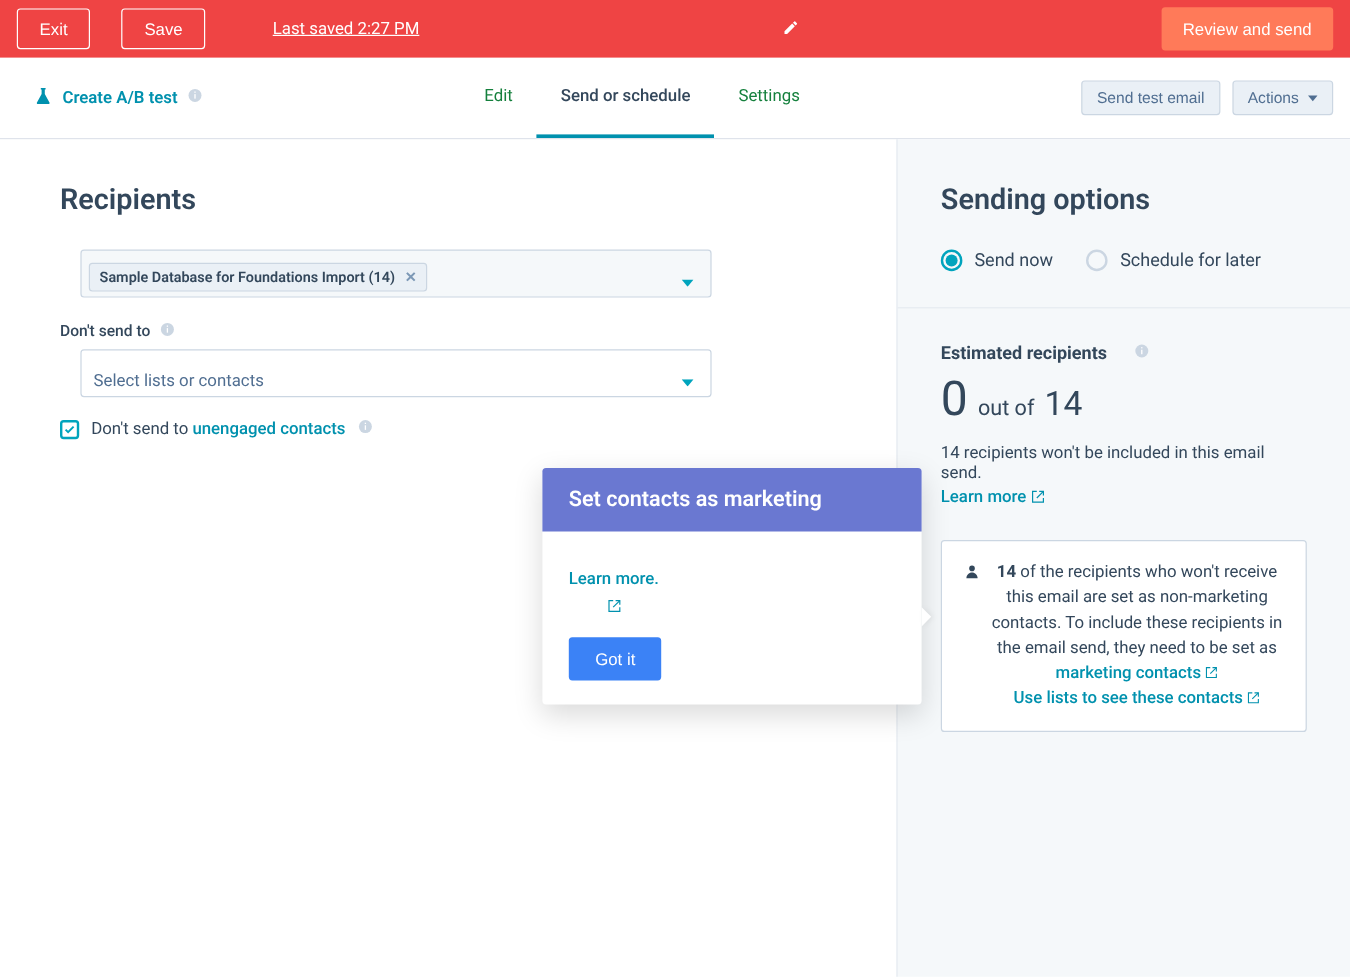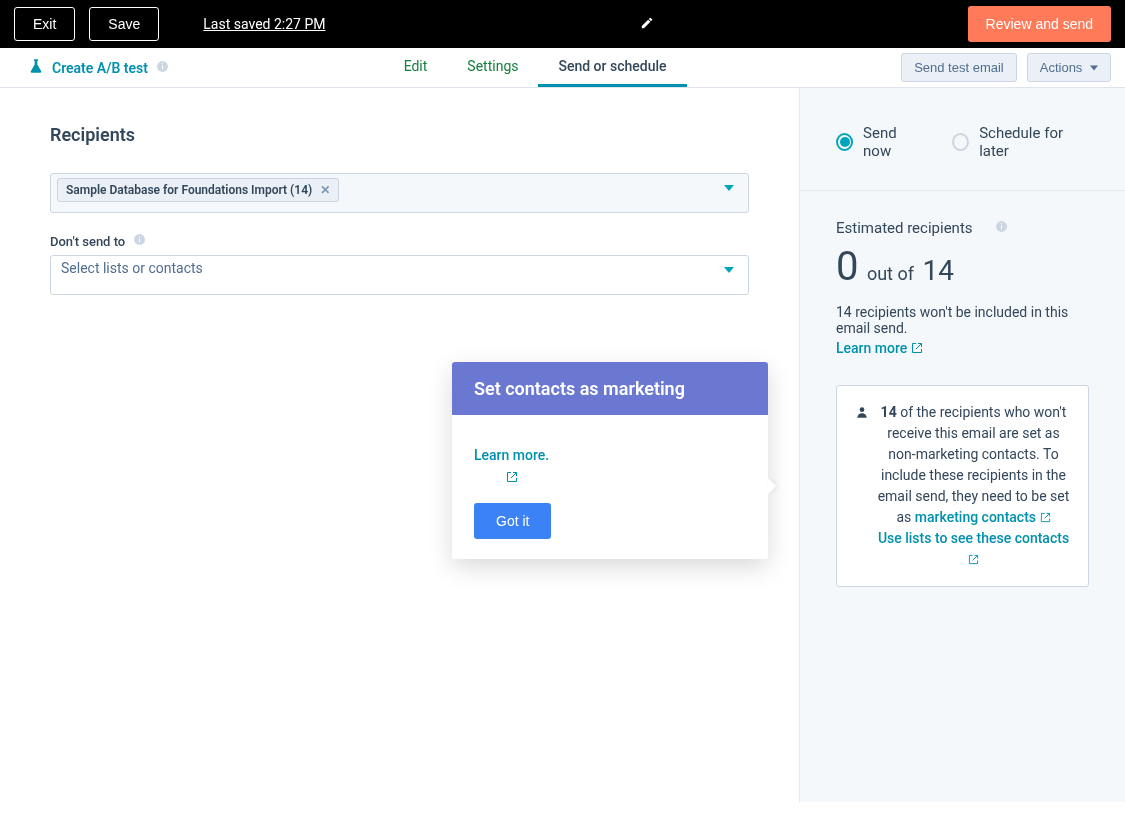--- a/index.html
+++ b/index.html
@@ -1,65 +1,65 @@
 <!DOCTYPE html>
 <html><head>
 <meta charset="utf-8">
 <style>
   * { box-sizing: border-box; margin: 0; padding: 0; }
   body { font-family: -apple-system, BlinkMacSystemFont, "Segoe UI", Roboto, Helvetica, Arial, sans-serif; color: #33475b; background: #fff; width: 1125px; height: 814px; overflow: hidden; }
 
   
-  .topbar { background: #000000; height: 48px; display: flex; align-items: center; padding: 0 14px; gap: 14px; }
+  .topbar { background: #ef4444; height: 48px; display: flex; align-items: center; padding: 0 14px; gap: 26px; }
   .btn { cursor: pointer; font-size: 14px; border-radius: 3px; }
   .btn-outline-white { background: transparent; color: #fff; border: 1px solid #fff; padding: 8px 18px; font-weight: 400; }
   .last-saved { color: #fff; font-size: 14px; text-decoration: underline; margin-left: 30px; }
   .topbar-spacer { flex: 1; display:flex; justify-content:center; }
   .pencil { color: #fff; }
   .btn-primary { background: #ff7a59; color: #fff; border: none; padding: 10px 18px; font-weight: 400; }
 
   
-  .subbar { height: 40px; border-bottom: 1px solid #dfe3eb; display: flex; align-items: stretch; padding: 0 14px; }
+  .subbar { height: 68px; border-bottom: 1px solid #dfe3eb; display: flex; align-items: stretch; padding: 0 14px; }
   .ab-wrap { display: flex; align-items: center; gap: 8px; color: #0091ae; font-weight: 600; font-size: 14px; padding-left: 14px; }
   .flask { color: #0091ae; }
   .info-icon { color: #7c98b6; font-size: 13px; }
   .tabs { flex: 1; display: flex; justify-content: center; align-items: stretch; }
   .tab { display: flex; align-items: center; padding: 0 20px; font-size: 14px; color: #15803d; cursor: pointer; border-bottom: 3px solid transparent; }
   .tab.active { color: #33475b; font-weight: 500; border-bottom-color: #0091ae; }
   .sub-right { display: flex; align-items: center; gap: 10px; }
   .btn-secondary { background: #eaf0f6; color: #506e91; border: 1px solid #cbd6e2; padding: 6px 12px; font-size: 13px; }
   .btn-secondary svg { margin-left: 4px; }
 
   
   .main { display: flex; height: calc(814px - 100px); }
   .left { flex: 1; padding: 36px 50px; position: relative; }
   .right { width: 378px; background: #f5f8fa; padding: 36px 36px; border-left: 1px solid #e5eaf0; }
 
-  h2 { font-size: 18px; font-weight: 600; color: #33475b; margin-bottom: 28px; }
+  h2 { font-size: 24px; font-weight: 600; color: #33475b; margin-bottom: 28px; }
 
   .field-label { font-size: 13px; color: #33475b; font-weight: 500; margin-bottom: 6px; display: flex; align-items: center; gap: 8px; }
-  .select-box { width: 699px; border: 1px solid #cbd6e2; background: #f5f8fa; border-radius: 3px; min-height: 40px; display: flex; align-items: flex-start; padding: 4px 10px; position: relative; font-size: 14px; color: #506e91; }
+  .select-box { width: 526px; border: 1px solid #cbd6e2; background: #f5f8fa; border-radius: 3px; min-height: 40px; display: flex; align-items: flex-end; padding: 4px 10px; position: relative; font-size: 14px; color: #506e91; margin-left: 17px; }
   .select-box.with-chip { padding: 4px 6px; }
   .chip { background: #eaf0f6; border: 1px solid #cbd6e2; border-radius: 3px; padding: 4px 8px; font-size: 12px; font-weight: 600; color: #33475b; display: flex; align-items: center; gap: 8px; }
   .chip .x { color: #7c98b6; cursor: pointer; font-size: 12px; }
   .caret { position: absolute; right: 14px; color: #00a4bd; }
   .placeholder { color: #506e91; }
 
   .checkbox-row { margin-top: 18px; display: flex; align-items: center; gap: 10px; font-size: 14px; }
   .cb { width: 16px; height: 16px; border: 2px solid #00a4bd; border-radius: 3px; display: inline-flex; align-items: center; justify-content: center; color: #00a4bd; font-size: 11px; }
   .link-inline { color: #0091ae; font-weight: 500; }
 
   
   .radio-row { display:flex; align-items:center; gap:28px; margin-bottom:30px; }
   .radio { display:flex; align-items:center; gap:10px; font-size:15px; cursor:pointer; }
   .radio .o { width:18px; height:18px; border:2px solid #cbd6e2; border-radius:50%; display:inline-flex; align-items:center; justify-content:center; }
   .radio.sel .o { border-color:#00a4bd; }
   .radio.sel .o::after { content:""; width:10px; height:10px; background:#00a4bd; border-radius:50%; }
   .divider { height: 1px; background: #e5eaf0; margin: 0 -36px 28px; }
-  .est-label { font-size: 15px; font-weight: 400; display:flex; align-items:center; gap:22px; margin-bottom:6px; }
+  .est-label { font-size: 15px; font-weight: 700; display:flex; align-items:center; gap:22px; margin-bottom:6px; }
   .big-num { font-size: 40px; font-weight: 400; color:#33475b; }
   .out-of { font-size: 18px; color:#33475b; }
   .note { font-size: 14px; color:#33475b; margin-top:14px; }
   .learn-more { color:#0091ae; font-weight:500; font-size:14px; display:inline-flex; align-items:center; gap:4px; margin-top:4px; }
 
   .callout { border:1px solid #cbd6e2; background:#fff; border-radius:3px; padding:16px 18px; margin-top:28px; font-size:14px; line-height:1.5; position:relative; }
   .callout .person { position:absolute; left:18px; top:18px; }
   .callout-body { padding-left: 22px; text-align: center; }
   .callout-body b { font-weight:700; }
   .callout a { color:#0091ae; font-weight:500; text-decoration:none; }
@@ -103,22 +103,22 @@
     <span class="info-icon">
       <svg width="13" height="13" viewBox="0 0 24 24" fill="currentColor">
           <circle cx="12" cy="12" r="10" fill="#cbd6e2"></circle>
           <rect x="11" y="10" width="2" height="7" fill="#fff"></rect>
           <rect x="11" y="6" width="2" height="2" fill="#fff"></rect>
         </svg>
     </span>
   </div>
   <div class="tabs">
     <div class="tab">Edit</div>
+    <div class="tab active">Send or schedule</div>
     <div class="tab">Settings</div>
-    <div class="tab active">Send or schedule</div>
   </div>
   <div class="sub-right">
     <button class="btn btn-secondary">Send test email</button>
     <button class="btn btn-secondary">
       <span>Actions</span>
       <svg width="8" height="8" viewBox="0 0 10 6" fill="currentColor">
           <path d="M0 0l5 6 5-6z"></path>
         </svg>
     </button>
   </div>
@@ -155,39 +155,57 @@
     </div>
     <div class="select-box" style="background:#fff;">
       <span class="placeholder">Select lists or contacts</span>
       <span class="caret">
         <svg width="10" height="6" viewBox="0 0 10 6" fill="currentColor">
             <path d="M0 0l5 6 5-6z"></path>
           </svg>
       </span>
     </div>
 
+    <div class="checkbox-row">
+      <span class="cb">
+        <svg width="10" height="10" viewBox="0 0 24 24" fill="none" stroke="#00a4bd" stroke-width="4">
+            <path d="M4 12l5 5L20 6"></path>
+          </svg>
+      </span>
+      <span>
+        <span>Don't send to </span><span class="link-inline">unengaged contacts</span>
+      </span>
+      <span class="info-icon">
+        <svg width="13" height="13" viewBox="0 0 24 24">
+            <circle cx="12" cy="12" r="10" fill="#cbd6e2"></circle>
+            <rect x="11" y="10" width="2" height="7" fill="#fff"></rect>
+            <rect x="11" y="6" width="2" height="2" fill="#fff"></rect>
+          </svg>
+      </span>
+    </div>
 
     <div class="popover">
       <div class="arrow"></div>
       <div class="popover-header">Set contacts as marketing</div>
       <div class="popover-body">
         <a class="learn-more">
           <span>Learn more.</span>
           <svg class="ext-icon" width="12" height="12" viewBox="0 0 24 24" fill="none" stroke="#0091ae" stroke-width="2">
               <path d="M14 3h7v7"></path>
               <path d="M10 14L21 3"></path>
               <path d="M21 14v7H3V3h7"></path>
             </svg>
         </a><br>
         <button class="btn-got">Got it</button>
       </div>
     </div>
   </div>
 
   <div class="right">
+    <h2>Sending options</h2>
 
     <div class="radio-row">
       <div class="radio sel">
         <span class="o"></span>
         <span>Send now</span>
       </div>
       <div class="radio">
         <span class="o"></span>
         <span>Schedule for later</span>
       </div>

